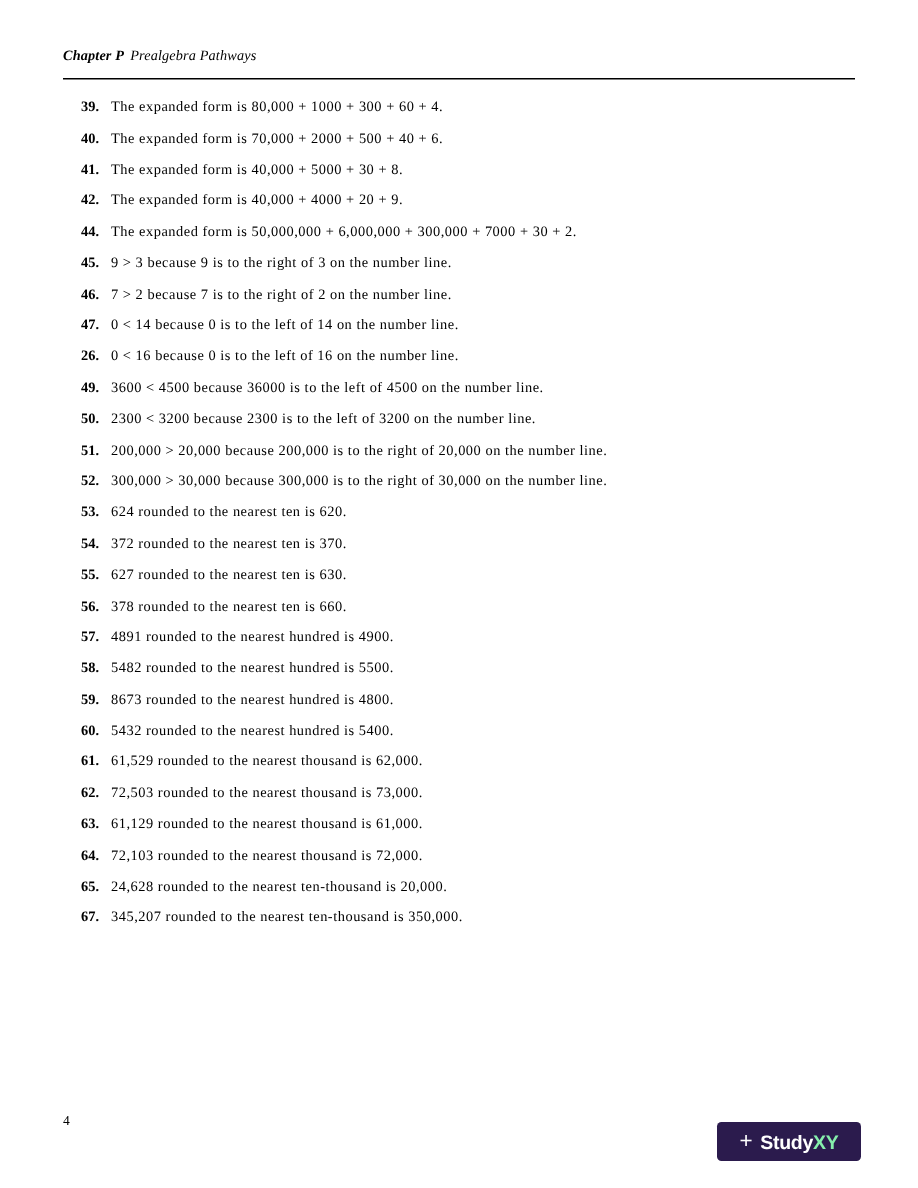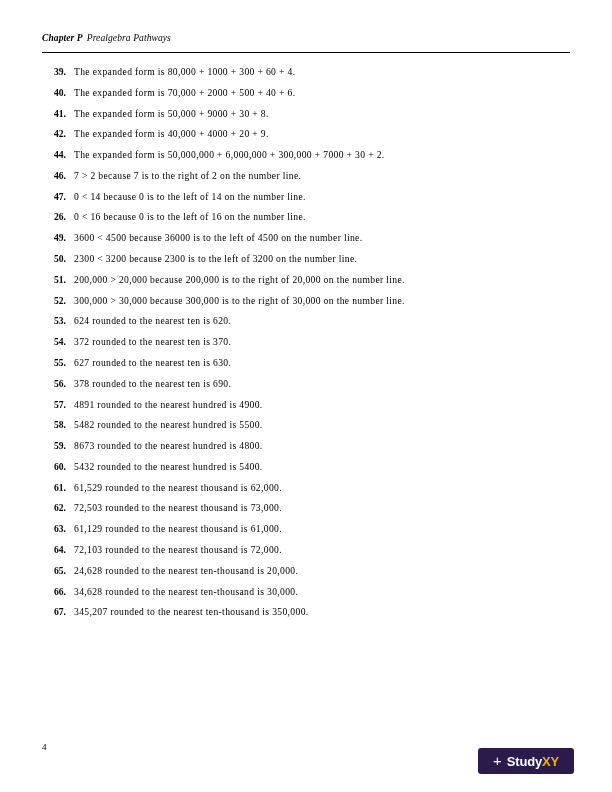--- a/index.html
+++ b/index.html
@@ -102,21 +102,21 @@
     margin-top: -1px;
   }
   .brand .name {
     color: #ffffff;
     font-family: "Liberation Sans", sans-serif;
     font-size: 13px;
     font-weight: bold;
     letter-spacing: -0.2px;
   }
   .brand .name .xy {
-    color: #eab308;
+    color: #86efac;
   }
 </style>
 </head>
 <body>
 
 <div class="page">
 
   <div class="header">
     <span class="chapter">Chapter P</span><span class="title">Prealgebra Pathways</span>
   </div>
@@ -127,31 +127,35 @@
       <div class="item">
         <span class="num">39.</span>
         <span class="txt mathy">The expanded form is  80,000 + 1000 + 300 + 60 + 4.</span>
       </div>
       <div class="item">
         <span class="num">40.</span>
         <span class="txt mathy">The expanded form is  70,000 + 2000 + 500 + 40 + 6.</span>
       </div>
       <div class="item">
         <span class="num">41.</span>
-        <span class="txt mathy">The expanded form is  50,000 + 9000 + 30 + 8.</span>
+        <span class="txt mathy">The expanded form is  40,000 + 5000 + 30 + 8.</span>
       </div>
       <div class="item">
         <span class="num">42.</span>
         <span class="txt mathy">The expanded form is  40,000 + 4000 + 20 + 9.</span>
       </div>
       <div class="item">
         <span class="num">44.</span>
         <span class="txt mathy">The expanded form is  50,000,000 + 6,000,000 + 300,000 + 7000 + 30 + 2.</span>
       </div>
       <div class="item">
+        <span class="num">45.</span>
+        <span class="txt mathy">9 &gt; 3 because 9 is to the right of 3 on the number line.</span>
+      </div>
+      <div class="item">
         <span class="num">46.</span>
         <span class="txt mathy">7 &gt; 2 because 7 is to the right of 2 on the number line.</span>
       </div>
       <div class="item">
         <span class="num">47.</span>
         <span class="txt mathy">0 &lt; 14 because 0 is to the left of 14 on the number line.</span>
       </div>
       <div class="item">
         <span class="num">26.</span>
         <span class="txt mathy">0 &lt; 16 because 0 is to the left of 16 on the number line.</span>
@@ -179,21 +183,21 @@
       <div class="item">
         <span class="num">54.</span>
         <span class="txt mathy">372 rounded to the nearest ten is 370.</span>
       </div>
       <div class="item">
         <span class="num">55.</span>
         <span class="txt mathy">627 rounded to the nearest ten is 630.</span>
       </div>
       <div class="item">
         <span class="num">56.</span>
-        <span class="txt mathy">378 rounded to the nearest ten is 690.</span>
+        <span class="txt mathy">378 rounded to the nearest ten is 660.</span>
       </div>
       <div class="item">
         <span class="num">57.</span>
         <span class="txt mathy">4891 rounded to the nearest hundred is 4900.</span>
       </div>
       <div class="item">
         <span class="num">58.</span>
         <span class="txt mathy">5482 rounded to the nearest hundred is 5500.</span>
       </div>
       <div class="item">
@@ -216,24 +220,20 @@
         <span class="num">63.</span>
         <span class="txt mathy">61,129 rounded to the nearest thousand is 61,000.</span>
       </div>
       <div class="item">
         <span class="num">64.</span>
         <span class="txt mathy">72,103 rounded to the nearest thousand is 72,000.</span>
       </div>
       <div class="item">
         <span class="num">65.</span>
         <span class="txt mathy">24,628 rounded to the nearest ten-thousand is 20,000.</span>
-      </div>
-      <div class="item">
-        <span class="num">66.</span>
-        <span class="txt mathy">34,628 rounded to the nearest ten-thousand is 30,000.</span>
       </div>
       <div class="item">
         <span class="num">67.</span>
         <span class="txt mathy">345,207 rounded to the nearest ten-thousand is 350,000.</span>
       </div>
     </div>
 
   <div class="footer-page">4</div>
 
   <div class="brand">

